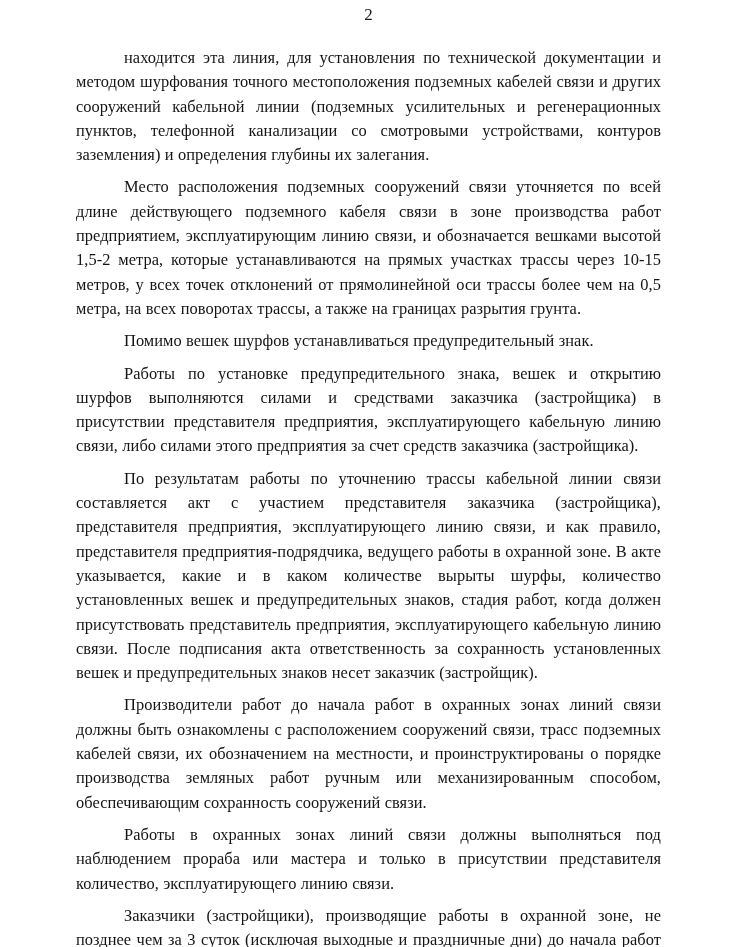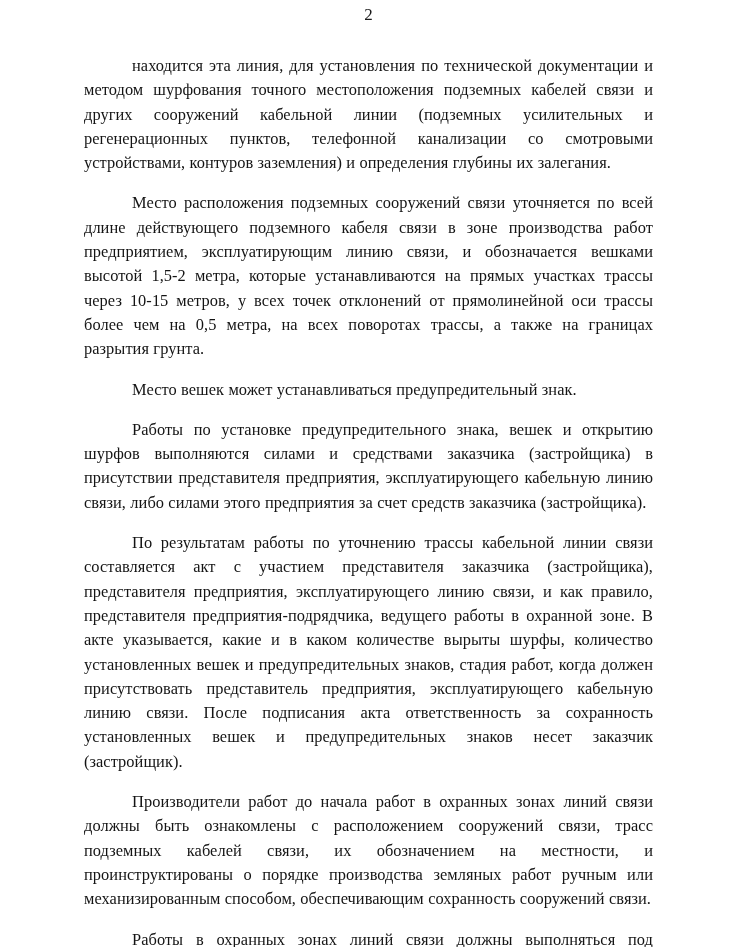--- a/index.html
+++ b/index.html
@@ -31,21 +31,21 @@
     line-height: 22px;
     color: #1a1a1a;
   }
   .body-text {
     position: absolute;
     top: 38px;
     left: 68px;
     width: 601px;
   }
   p.para {
-    margin: 16px;
+    margin: 8px;
     padding: 0;
     text-align: justify;
     text-justify: inter-word;
     text-indent: 48px;
     font-size: 16.4px;
     line-height: 24.3px;
     color: #141414;
     letter-spacing: 0.05px;
     word-spacing: 0.2px;
   }
@@ -56,21 +56,21 @@
 </head>
 <body>
 
 <div class="page">
 
   <div class="page-number">2</div>
 
   <div class="body-text">
     <p class="para">находится эта линия, для установления по технической документации и методом шурфования точного местоположения подземных кабелей связи и других сооружений кабельной линии (подземных усилительных и регенерационных пунктов, телефонной канализации со смотровыми устройствами, контуров заземления) и определения глубины их залегания.</p>
     <p class="para">Место расположения подземных сооружений связи уточняется по всей длине действующего подземного кабеля связи в зоне производства работ предприятием, эксплуатирующим линию связи, и обозначается вешками высотой 1,5-2 метра, которые устанавливаются на прямых участках трассы через 10-15 метров, у всех точек отклонений от прямолинейной оси трассы более чем на 0,5 метра, на всех поворотах трассы, а также на границах разрытия грунта.</p>
-    <p class="para">Место вешек может устанавливаться предупредительный знак.</p>
+    <p class="para">Помимо вешек шурфов устанавливаться предупредительный знак.</p>
     <p class="para">Работы по установке предупредительного знака, вешек и открытию шурфов выполняются силами и средствами заказчика (застройщика) в присутствии представителя предприятия, эксплуатирующего кабельную линию связи, либо силами этого предприятия за счет средств заказчика (застройщика).</p>
     <p class="para">По результатам работы по уточнению трассы кабельной линии связи составляется акт с участием представителя заказчика (застройщика), представителя предприятия, эксплуатирующего линию связи, и как правило, представителя предприятия-подрядчика, ведущего работы в охранной зоне. В акте указывается, какие и в каком количестве вырыты шурфы, количество установленных вешек и предупредительных знаков, стадия работ, когда должен присутствовать представитель предприятия, эксплуатирующего кабельную линию связи. После подписания акта ответственность за сохранность установленных вешек и предупредительных знаков несет заказчик (застройщик).</p>
     <p class="para">Производители работ до начала работ в охранных зонах линий связи должны быть ознакомлены с расположением сооружений связи, трасс подземных кабелей связи, их обозначением на местности, и проинструктированы о порядке производства земляных работ ручным или механизированным способом, обеспечивающим сохранность сооружений связи.</p>
-    <p class="para">Работы в охранных зонах линий связи должны выполняться под наблюдением прораба или мастера и только в присутствии представителя предприятия, эксплуатирующего линию связи.</p>
+    <p class="para">Работы в охранных зонах линий связи должны выполняться под наблюдением прораба или мастера и только в присутствии представителя количество, эксплуатирующего линию связи.</p>
     <p class="para">Заказчики (застройщики), производящие работы в охранной зоне, не позднее чем за 3 суток (исключая выходные и праздничные дни) до начала работ сообщают телефонограммой предприятию, эксплуатирующему линию связи, о дне и часе</p>
   </div>
 
 </div>
 
 </body></html>

